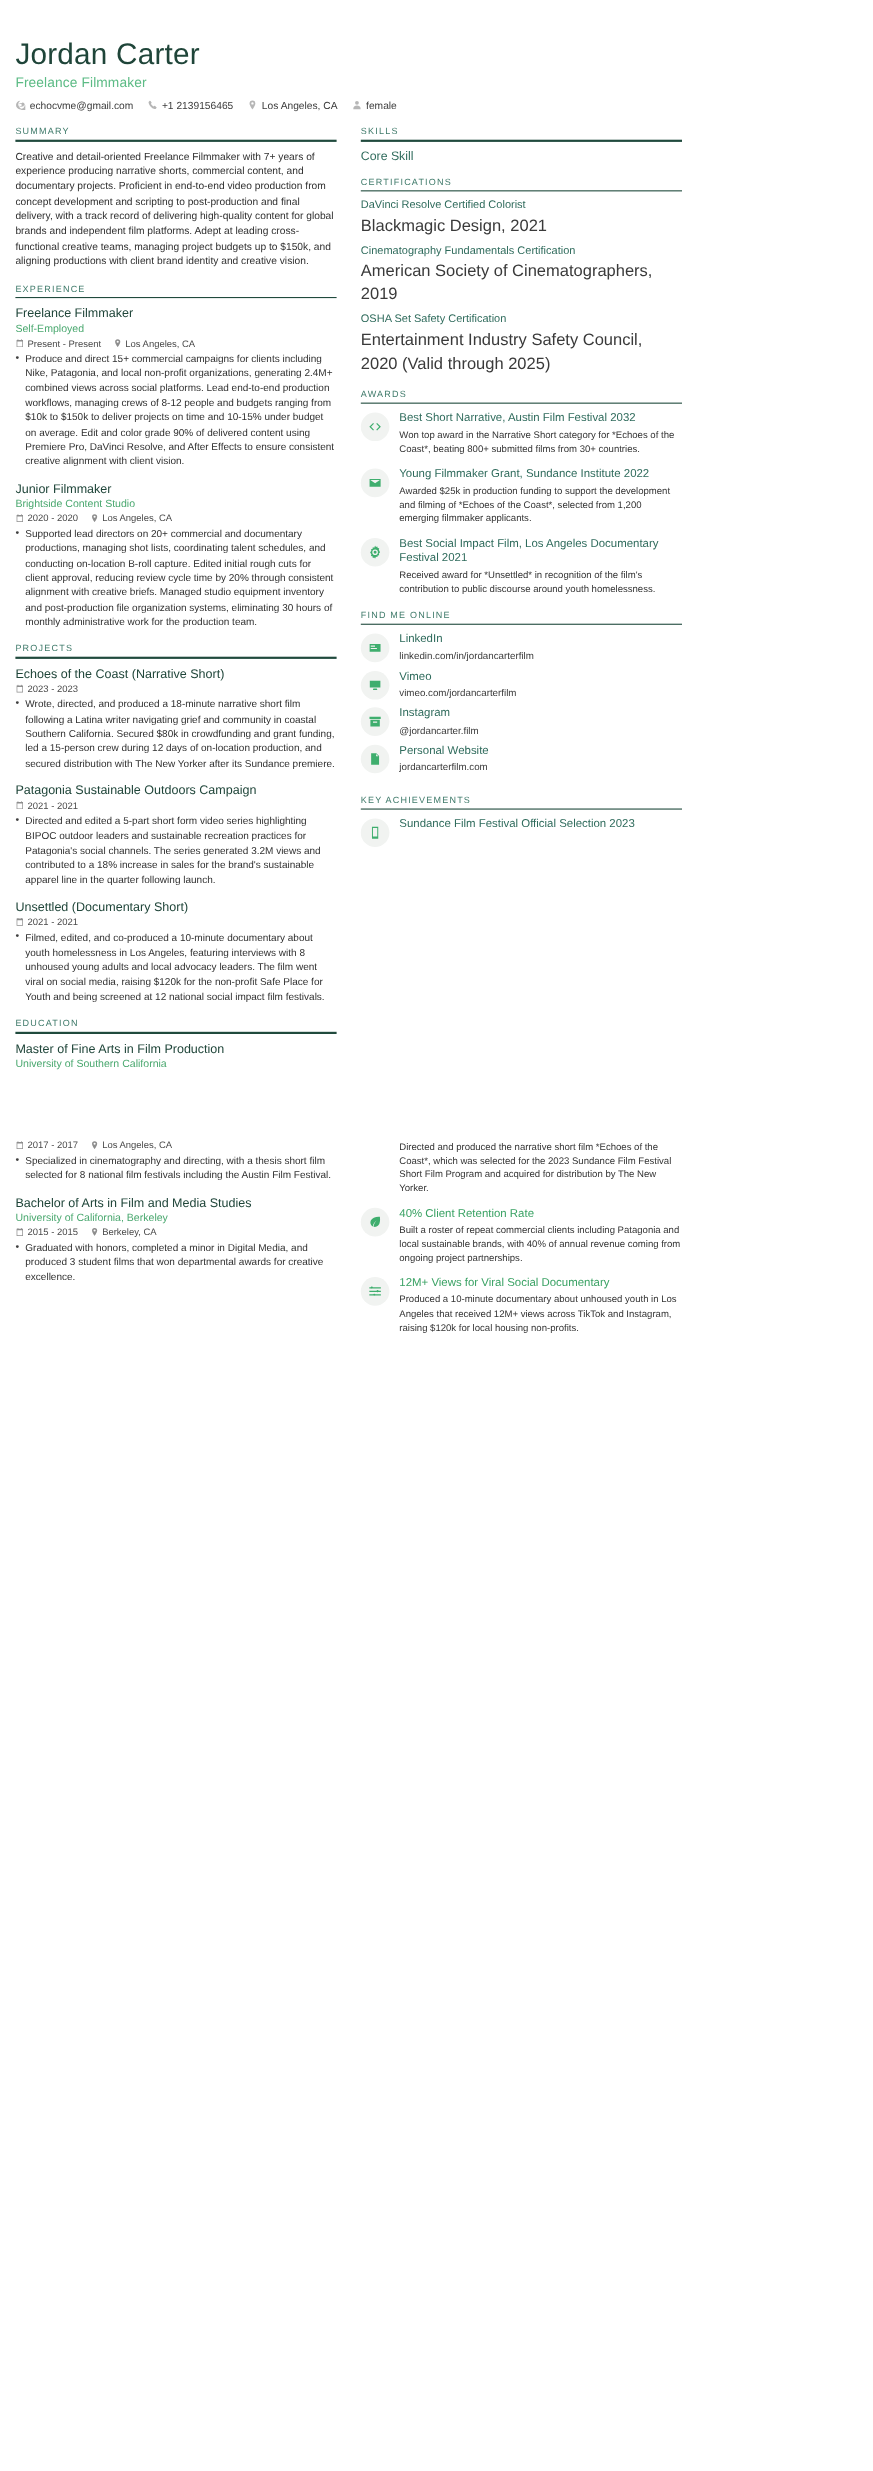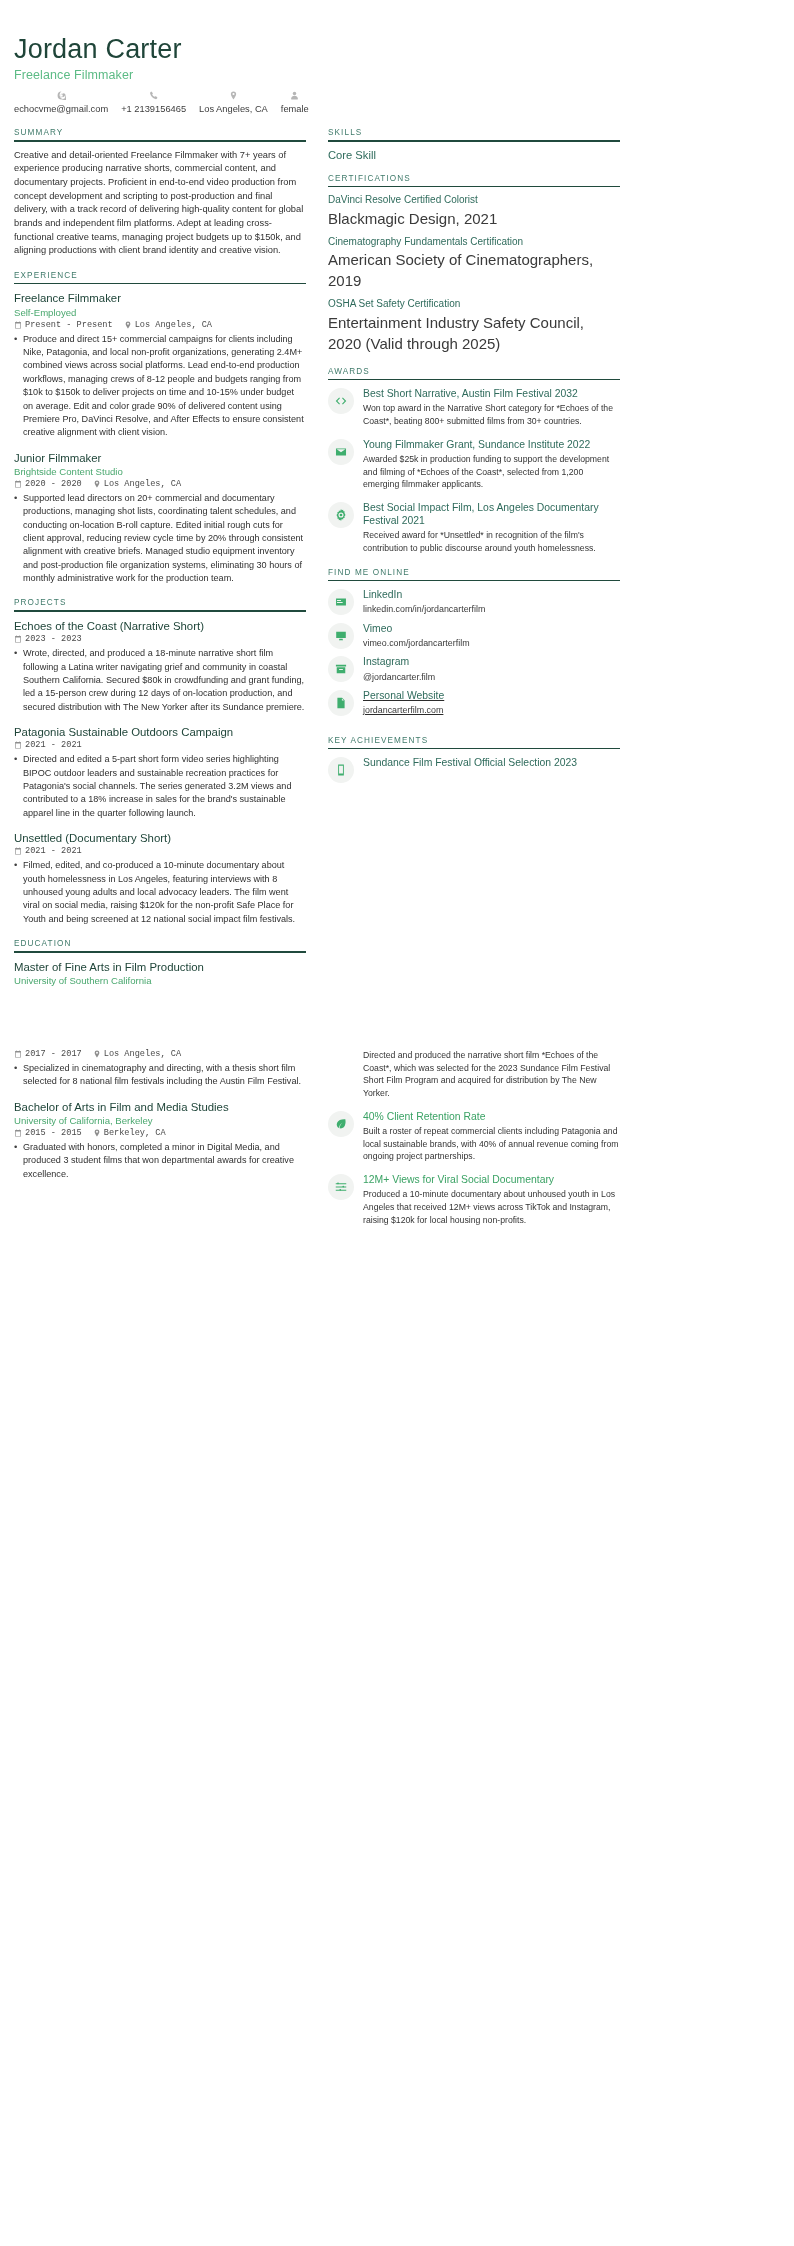--- a/index.html
+++ b/index.html
@@ -35,21 +35,21 @@
   }
   .contact-row {
     display: flex;
     align-items: center;
     gap: 13px;
     margin-top: 9px;
     font-size: 9.3px;
     color: #3c3c3c;
     flex-wrap: wrap;
   }
-  .contact-item { display: flex; align-items: center; gap: 4px; flex-direction: column; }
+  .contact-item { display: flex; gap: 4px; }
   .contact-item .ic {
     width: 9px; height: 9px; display: inline-block;
     color: #b6b6b6; flex: 0 0 auto;
   }
   .contact-item .ic svg { display:block; width:9px; height:9px; fill: currentColor; }
 
   
   .cols {
     display: flex;
     gap: 22px;
@@ -94,21 +94,20 @@
     margin-bottom: 2px;
   }
   .entry-meta {
     display: flex;
     align-items: flex-end;
     gap: 11px;
     font-size: 8.6px;
     color: #4a4a4a;
     margin-bottom: 3px;
     flex-wrap: wrap;
-    font-family: Liberation Mono, monospace;
   }
   .entry-meta .mi { display: flex; align-items: center; gap: 3px; }
   .entry-meta .ic { width: 8px; height: 8px; color: #8e8e8e; }
   .entry-meta .ic svg { display:block; width:8px;height:8px; fill: currentColor;}
 
   ul.bullets { list-style: none; margin: 0; padding: 0; }
   ul.bullets li {
     position: relative;
     padding-left: 9px;
     font-size: 9.1px;
@@ -485,21 +484,21 @@
               <svg viewBox="0 0 16 16">
                   <path d="M1.2 2.2h13.6v2.6H1.2zm1.1 3.6h11.4v8H2.3zm3.2 2.2v1.4h5V8z"></path>
                 </svg>
             </span>
             <div class="irow-body">
               <div class="irow-title">Instagram</div>
               <div class="irow-sub">@jordancarter.film</div>
             </div>
           </div>
 
-          <div class="irow" style="margin-bottom:19px;text-decoration:underline;">
+          <div class="irow" style="margin-bottom:19px;">
             <span class="circ">
               <svg viewBox="0 0 16 16">
                   <path d="M3.2 1h6.2l3.4 3.4V15H3.2zm6 .9v2.8h2.8z"></path>
                 </svg>
             </span>
             <div class="irow-body">
               <div class="irow-title">Personal Website</div>
               <div class="irow-sub">jordancarterfilm.com</div>
             </div>
           </div>

